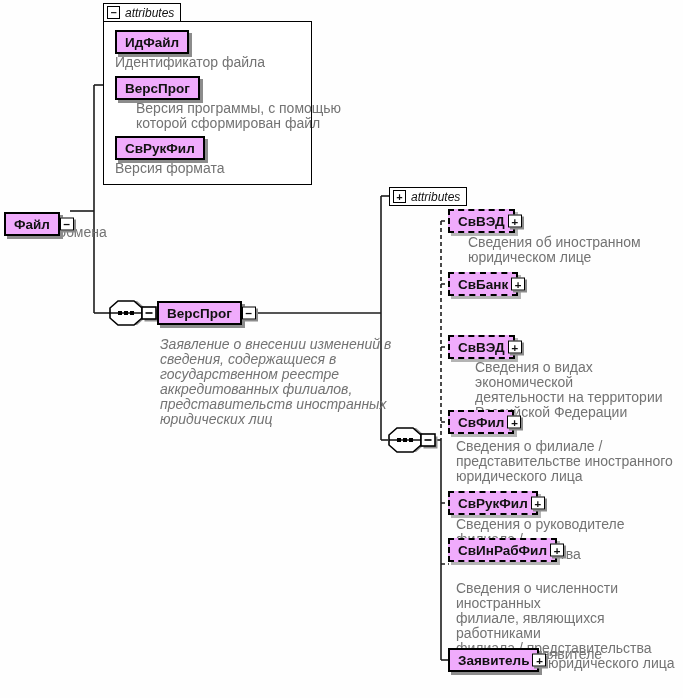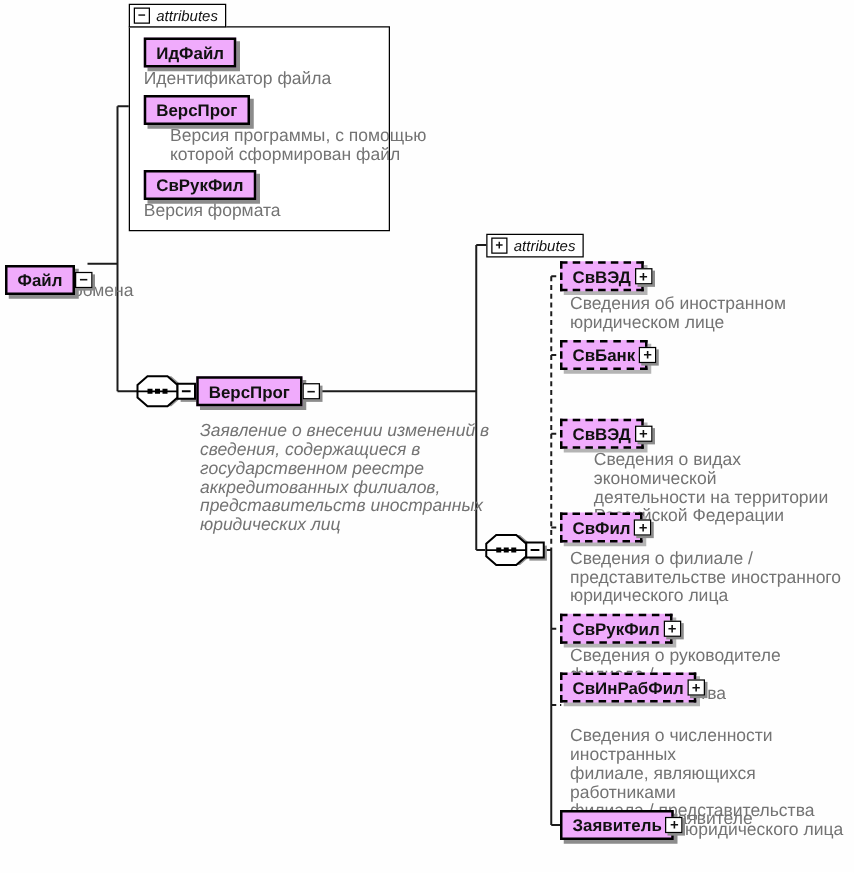--- a/index.html
+++ b/index.html
@@ -143,21 +143,21 @@
       <rect x="36.5" y="10.5" width="14" height="12" fill="#909090"></rect>
       <rect x="34" y="8" width="14" height="12" fill="#fff" stroke="#000" stroke-width="1.6"></rect>
       <path d="M37.5 14 H44.5" stroke="#000" stroke-width="1.6"></path>
     </svg>
   </div>
 
   <div class="ebox optional" style="left:448px;top:209px;">
     <span>СвВЭД</span>
     <span class="toggle-attached plus-h">+</span>
   </div>
-  <div class="ann" style="left:456px;top:235px;">Сведения об иностранном
+  <div class="ann" style="left:468px;top:235px;">Сведения об иностранном
 юридическом лице</div>
 
   <div class="ebox optional" style="left:448px;top:272px;">
     <span>СвБанк</span>
     <span class="toggle-attached plus-h">+</span>
   </div>
 
   <div class="ebox optional" style="left:448px;top:335px;">
     <span>СвВЭД</span>
     <span class="toggle-attached plus-h">+</span>

